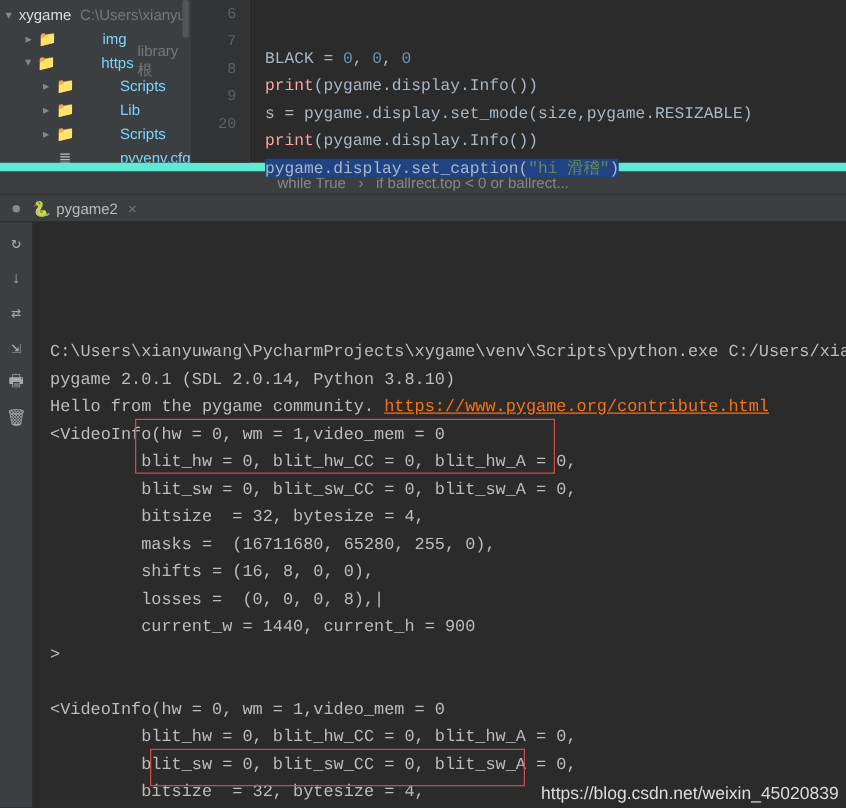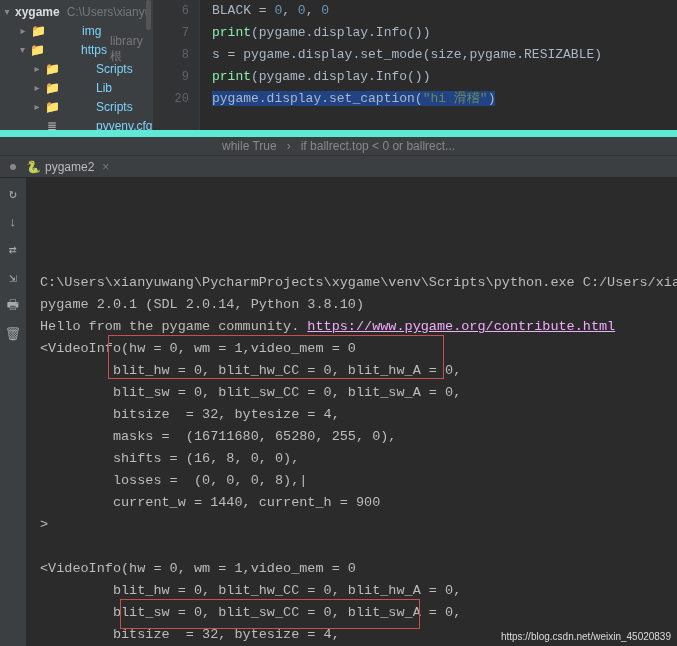--- a/index.html
+++ b/index.html
@@ -32,24 +32,24 @@
   .tree-dim { color: #777; }
   .scroll-thumb { position: absolute; left: 146px; top: 0; width: 5px; height: 30px; background: #555; border-radius: 2px; }
 
   .editor { flex: 1; background: #2b2b2b; display: flex; }
   .gutter {
     width: 46px; text-align: right; padding-right: 10px;
     background: #313335; color: #606366; font-size: 12px;
     border-right: 1px solid #3a3a3a;
   }
   .gutter div { height: 22px; line-height: 22px; }
-  .code { flex:1; padding-left: 12px; }
+  .code { flex:1; padding-left: 12px; margin-top: 36px; }
   .code-line { height: 22px; line-height: 22px; white-space: pre; }
   .num { color: #6897bb; }
-  .fn { color: #86efac; }
+  .fn { color: #fca5a5; }
   .str { color: #6a8759; }
   .sel { background: #214283; }
   .sel-line { position: relative; }
   .sel-line::before { content:""; position:absolute; left:-12px; right:0; top:0; bottom:0; background:#214283; z-index:-1; }
 
   .breadcrumb {
     height: 26px; background: #3c3f41; color: #888;
     font-family: -apple-system, "Segoe UI", sans-serif; font-size: 12px;
     padding-left: 222px; display: flex; align-items: center; gap: 10px;
     border-top: 7px solid #5eead4; border-bottom: 1px solid #323232;
@@ -72,33 +72,33 @@
     display:flex; flex-direction:column; align-items:center; gap:12px;
     padding-top:8px; color:#aaa;
   }
   .tb-icon { width:16px; height:16px; display:flex; align-items:center; justify-content:center; }
 
   .console {
     flex:1; background: #2b2b2b; color: #bcbcbc;
     padding: 6px 0 0 14px; font-size: 13.5px; line-height: 22px;
     white-space: pre; overflow:hidden; position:relative;
   }
-  .link { color: #f0abfc; text-decoration: underline; }
+  .link { color: #f97316; text-decoration: underline; }
   .hl-box1 { position:absolute; border:1px solid #c94f4f; left:82px; top:157px; width:336px; height:44px; }
   .hl-box2 { position:absolute; border:1px solid #c94f4f; left:94px; top:421px; width:300px; height:30px; }
-  .watermark { position:absolute; right:6px; bottom:4px; color:#dcdcdc; font-family: sans-serif; font-size:10px; }
+  .watermark { position:absolute; right:6px; bottom:4px; color:#dcdcdc; font-family: sans-serif; font-size:14px; }
 </style>
 </head>
 <body>
 
 <div class="top-pane">
   <div class="tree" style="position:relative">
     <div class="tree-item" style="padding-left:2px">
       <span class="tree-caret">▾</span>
-      <span style="font-weight:bold;color:#ddd">xygame</span>
+      <span style="font-weight:normal;color:#ddd">xygame</span>
       <span class="tree-dim" style="margin-left:4px">C:\Users\xianyu</span>
     </div>
     <div id="tree-items">
         <div class="tree-item" style="padding-left: 18px;">
           <span class="tree-caret">▸</span>
           <span class="tree-icon">📁</span>
           <span class="tree-label">img</span>
         </div>
         <div class="tree-item" style="padding-left: 18px;">
           <span class="tree-caret">▾</span>

